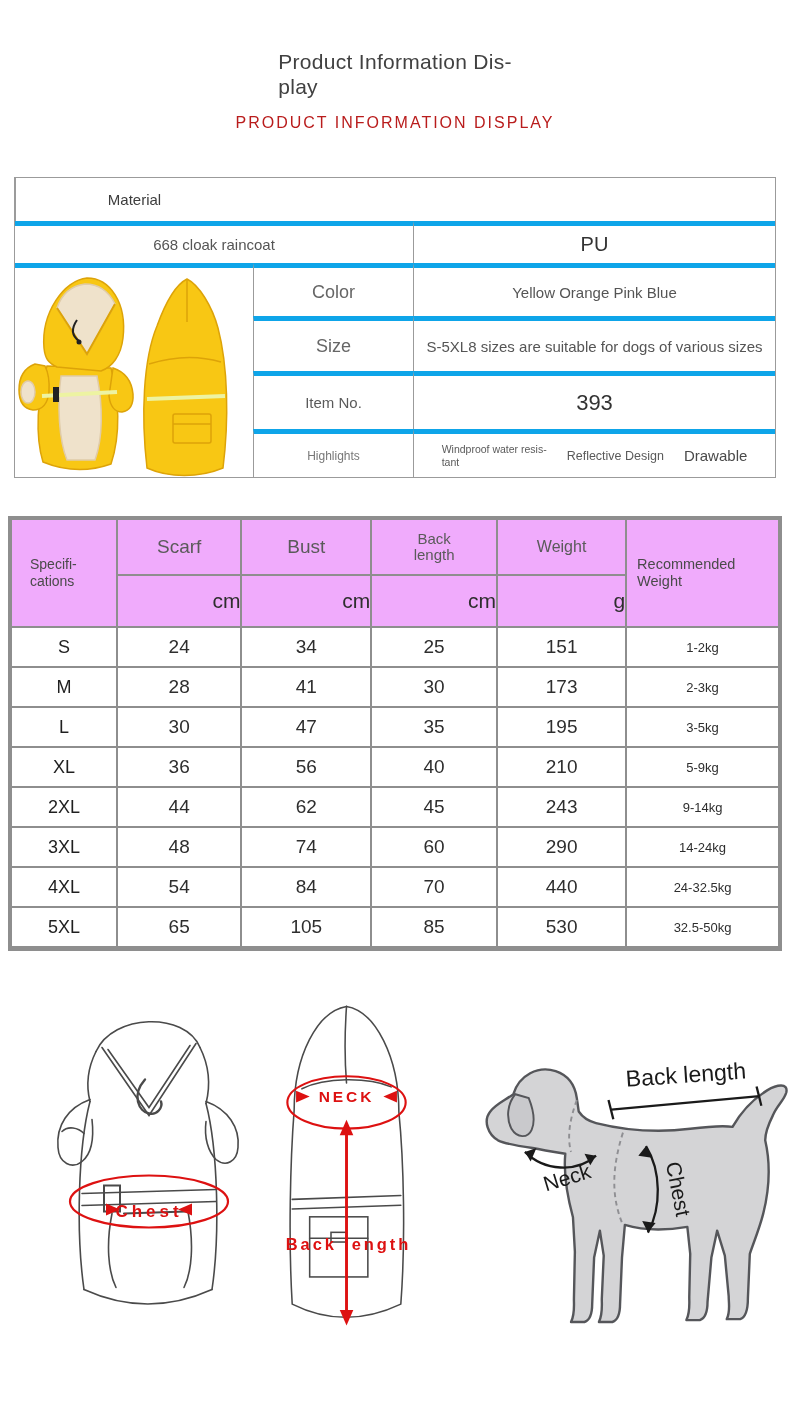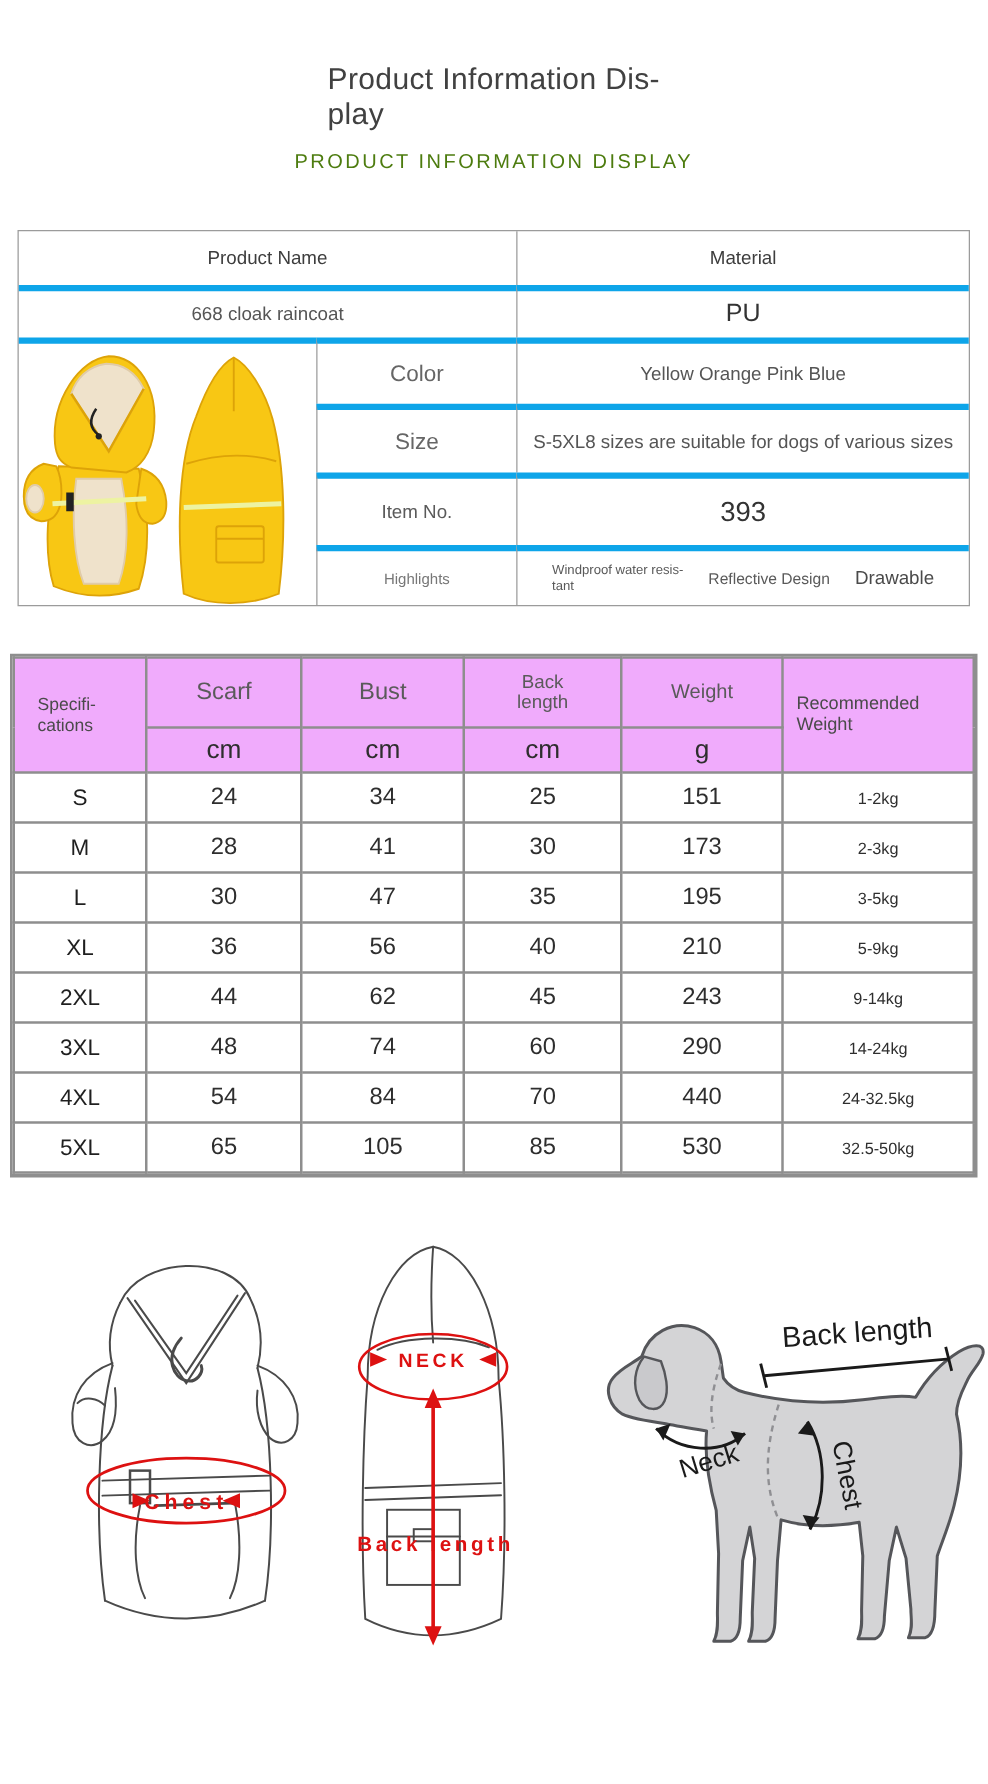--- a/index.html
+++ b/index.html
@@ -8,23 +8,23 @@
     width:790px; min-height:1427px;
     font-family:"Liberation Sans", sans-serif;
     color:#333;
   }
   .pre { white-space:pre-line; }
 
   
   .header { padding-top:50px; text-align:center; }
   .title {
     display:inline-block; text-align:left;
-    font-size:24px; line-height:1.17; color:#414141; letter-spacing:.3px;
-  }
-  .subtitle { margin-top:15px; font-size:16px; color:#4d7c0f; letter-spacing:2px; }
+    font-size:21px; line-height:1.17; color:#414141; letter-spacing:.3px;
+  }
+  .subtitle { margin-top:15px; font-size:16px; color:#b91c1c; letter-spacing:2px; }
 
   
   .spec-block {
     margin:45px 14px 0;
     border:1px solid #9b9b9b;
     display:grid;
     grid-template-columns:238px 160px 1fr;
     grid-template-rows:43px 42px 53px 55px 58px 48px;
   }
   .cell { display:flex; align-items:center; justify-content:center; text-align:center; }
@@ -51,21 +51,21 @@
     border:2px solid #8e8e8e;
     border-bottom-width:3px;
   }
   table.sizes { width:100%; border-collapse:collapse; table-layout:fixed; }
   table.sizes th, table.sizes td {
     border:2px solid #8e8e8e; padding:0; text-align:center; vertical-align:middle;
     font-weight:normal;
   }
   table.sizes thead th { background:#f0abfc; }
   tr.hdr-row-1 th { height:56px; }
-  tr.hdr-row-2 th { height:36px; }
+  tr.hdr-row-2 th { height:52px;text-align:right; }
   tr.data-row td { height:40px; background:#fff; }
   .h-spec { font-size:14px; color:#4a4a4a; text-align:left !important; padding-left:18px !important; line-height:1.25; }
   .h-name { font-size:19px; color:#5a5a5a; }
   .h-back { font-size:15px; color:#5a5a5a; line-height:1.1; }
   .h-rec  { font-size:14.5px; color:#4a4a4a; text-align:left !important; padding-left:10px !important; line-height:1.2; }
   .h-unit { font-size:21px; font-weight:bold; color:#2e2e2e; }
   .c-size { font-weight:bold; font-size:18px; color:#1f1f1f; }
   .c-num  { font-size:19px; color:#2e2e2e;margin-top:28px; }
   .c-rec  { font-size:13px; color:#2e2e2e; }
   .chart-note {
@@ -86,21 +86,20 @@
 
 <div class="page">
 
   <div class="header">
     <div class="title pre">Product Information Dis-
 play</div>
     <div class="subtitle">PRODUCT INFORMATION DISPLAY</div>
   </div>
 
   <div class="spec-block">
-    <div class="cell span2 name-hdr">Product Name</div>
     <div class="cell bl mat-hdr">Material</div>
 
     <div class="cell span2 bt name-val">668 cloak raincoat</div>
     <div class="cell bl bt mat-val">PU</div>
 
     <div class="cell img-cell bt">
       <svg width="234" height="210" viewBox="0 0 234 210">
 
         <g stroke="#DDA308" stroke-width="1.5">
           <path d="M30,98 C20,128 18,168 26,194 Q60,208 94,196 C104,166 102,130 94,100 Z" fill="#F8C714"></path>

